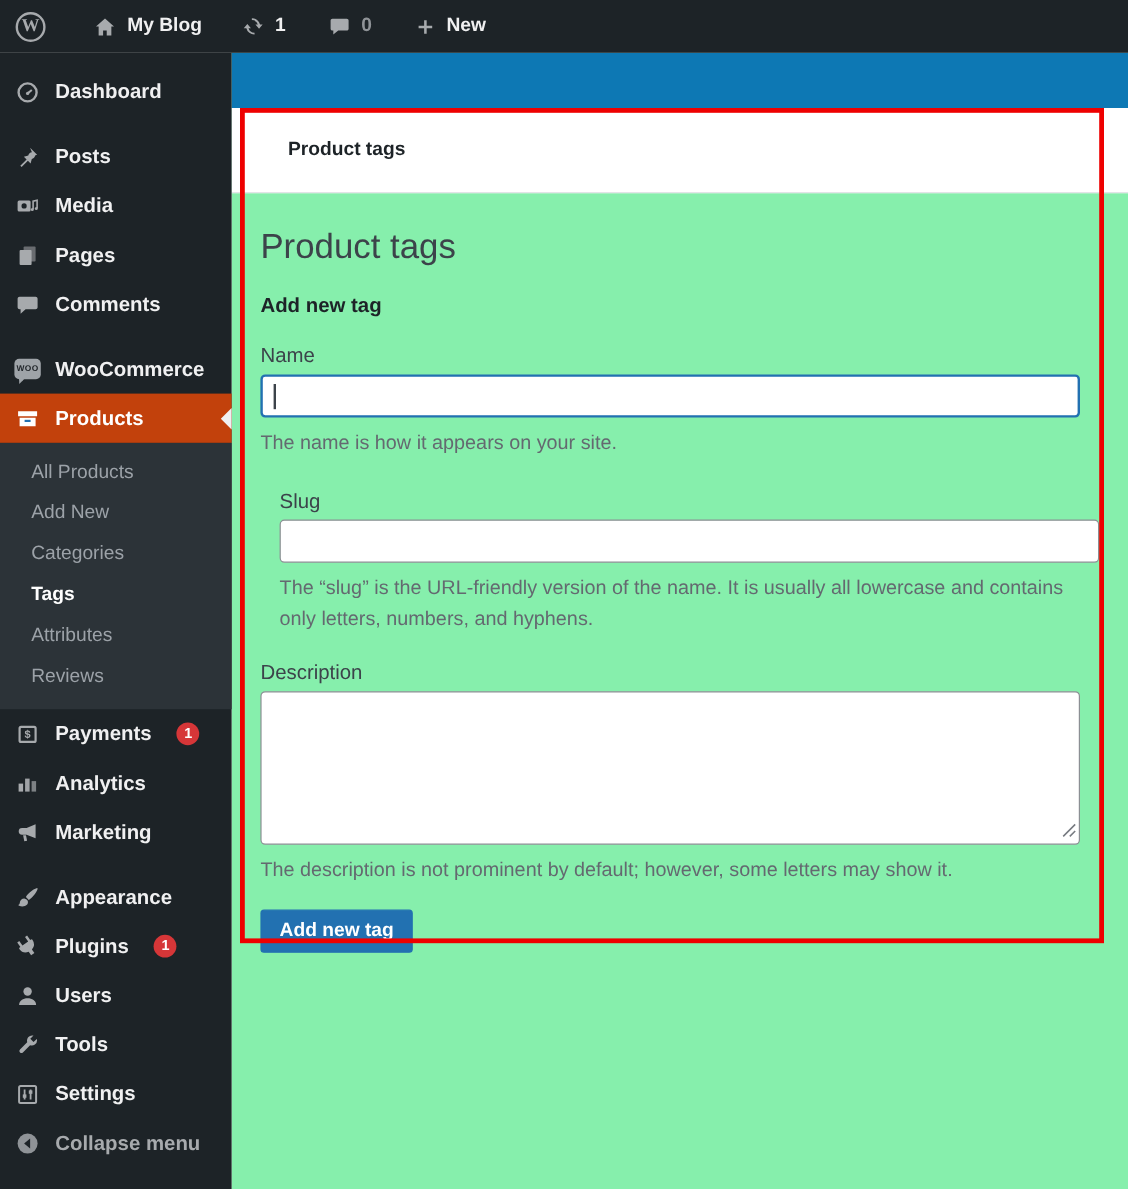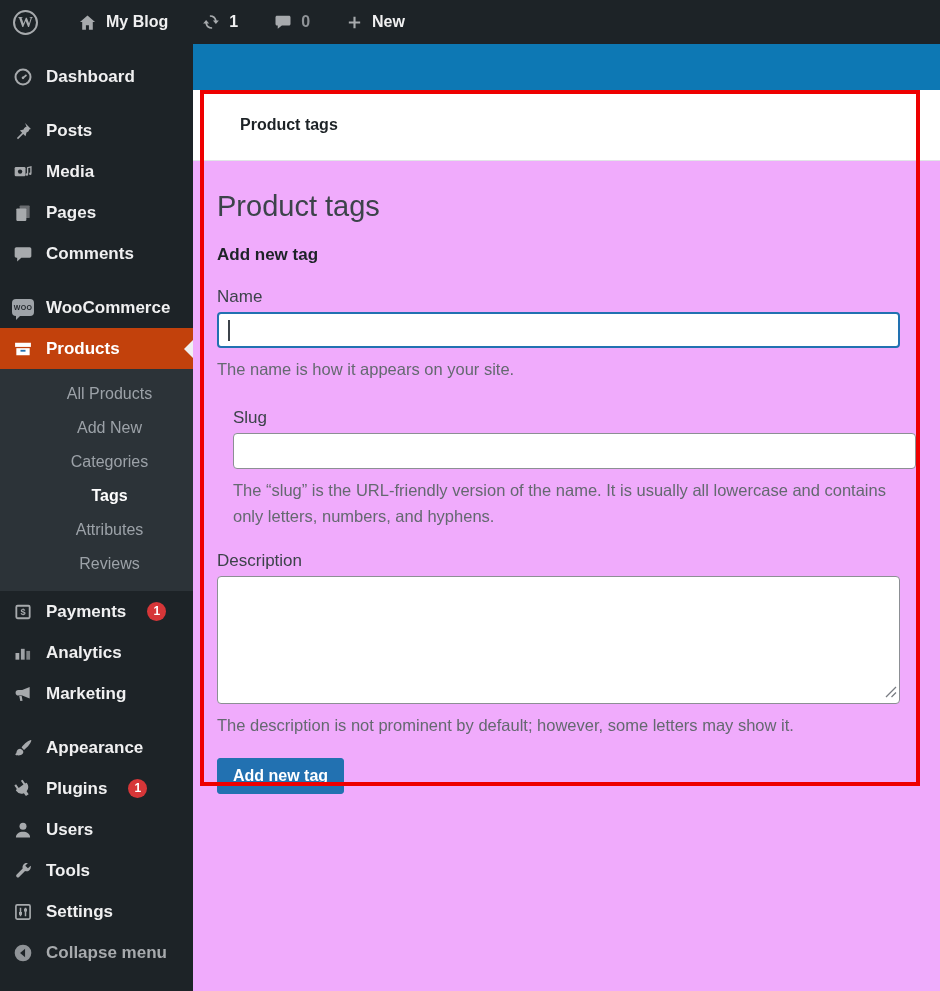--- a/index.html
+++ b/index.html
@@ -35,38 +35,38 @@
   .menu-item.active{background:#c2410c;color:#fff;}
   .menu-item.active .icon{color:#fff;}
   .menu-item.active::after{
     content:"";position:absolute;right:0;top:50%;margin-top:-9px;
     border:9px solid transparent;border-right-color:#f0f0f1;
   }
   .menu-item.dim{color:#a7aaad;}
   .menu-item.dim .icon{color:#8f9397;}
   .sep{height:13px;}
   .submenu{background:#2c3338;padding:8px 0 10px 0;}
-  .submenu-item{height:34px;display:flex;align-items:center;padding-left:26px;color:#9ca2a8;font-size:16px;font-weight:400;cursor:pointer;justify-content:center;}
+  .submenu-item{height:34px;display:flex;align-items:center;padding-left:26px;color:#9ca2a8;font-size:16px;font-weight:400;cursor:pointer;}
   .submenu-item.current{color:#ffffff;font-weight:700;}
   .badge{
     display:inline-block;min-width:19px;height:19px;border-radius:10px;
     background:#d63638;color:#fff;font-size:12px;line-height:19px;
     text-align:center;padding:0 2px;margin-left:9px;font-weight:700;box-sizing:border-box;
   }
   .woo-bubble{
     width:26px;height:17px;background:#9ea3a8;border-radius:4px;position:relative;
     display:flex;align-items:center;justify-content:center;
     color:#23282d;font-size:7px;font-weight:800;letter-spacing:.3px;
   }
   .woo-bubble::after{
     content:"";position:absolute;left:4px;bottom:-4px;
     border:3px solid transparent;border-top-color:#9ea3a8;border-left-color:#9ea3a8;
   }
   
-  .main{position:absolute;left:193px;top:44px;width:747px;height:947px;background:#f0abfc;}
+  .main{position:absolute;left:193px;top:44px;width:747px;height:947px;background:#86efac;}
   .blue-bar{height:46px;background:#0d78b4;}
   .wc-header{
     height:71px;background:#ffffff;border-bottom:1px solid #e2e4e7;
     display:flex;align-items:center;padding-left:47px;box-sizing:border-box;
     font-size:16px;font-weight:700;color:#1d2327;
   }
   .content{padding:0 40px 0 24px;}
   .page-title{font-size:29px;font-weight:400;color:#3c434a;margin:28px 0 0 0;line-height:34px;}
   .section-title{font-size:17px;font-weight:700;color:#1d2327;margin:22px 0 0 0;}
   .field{margin-top:22px;width:683px;}

